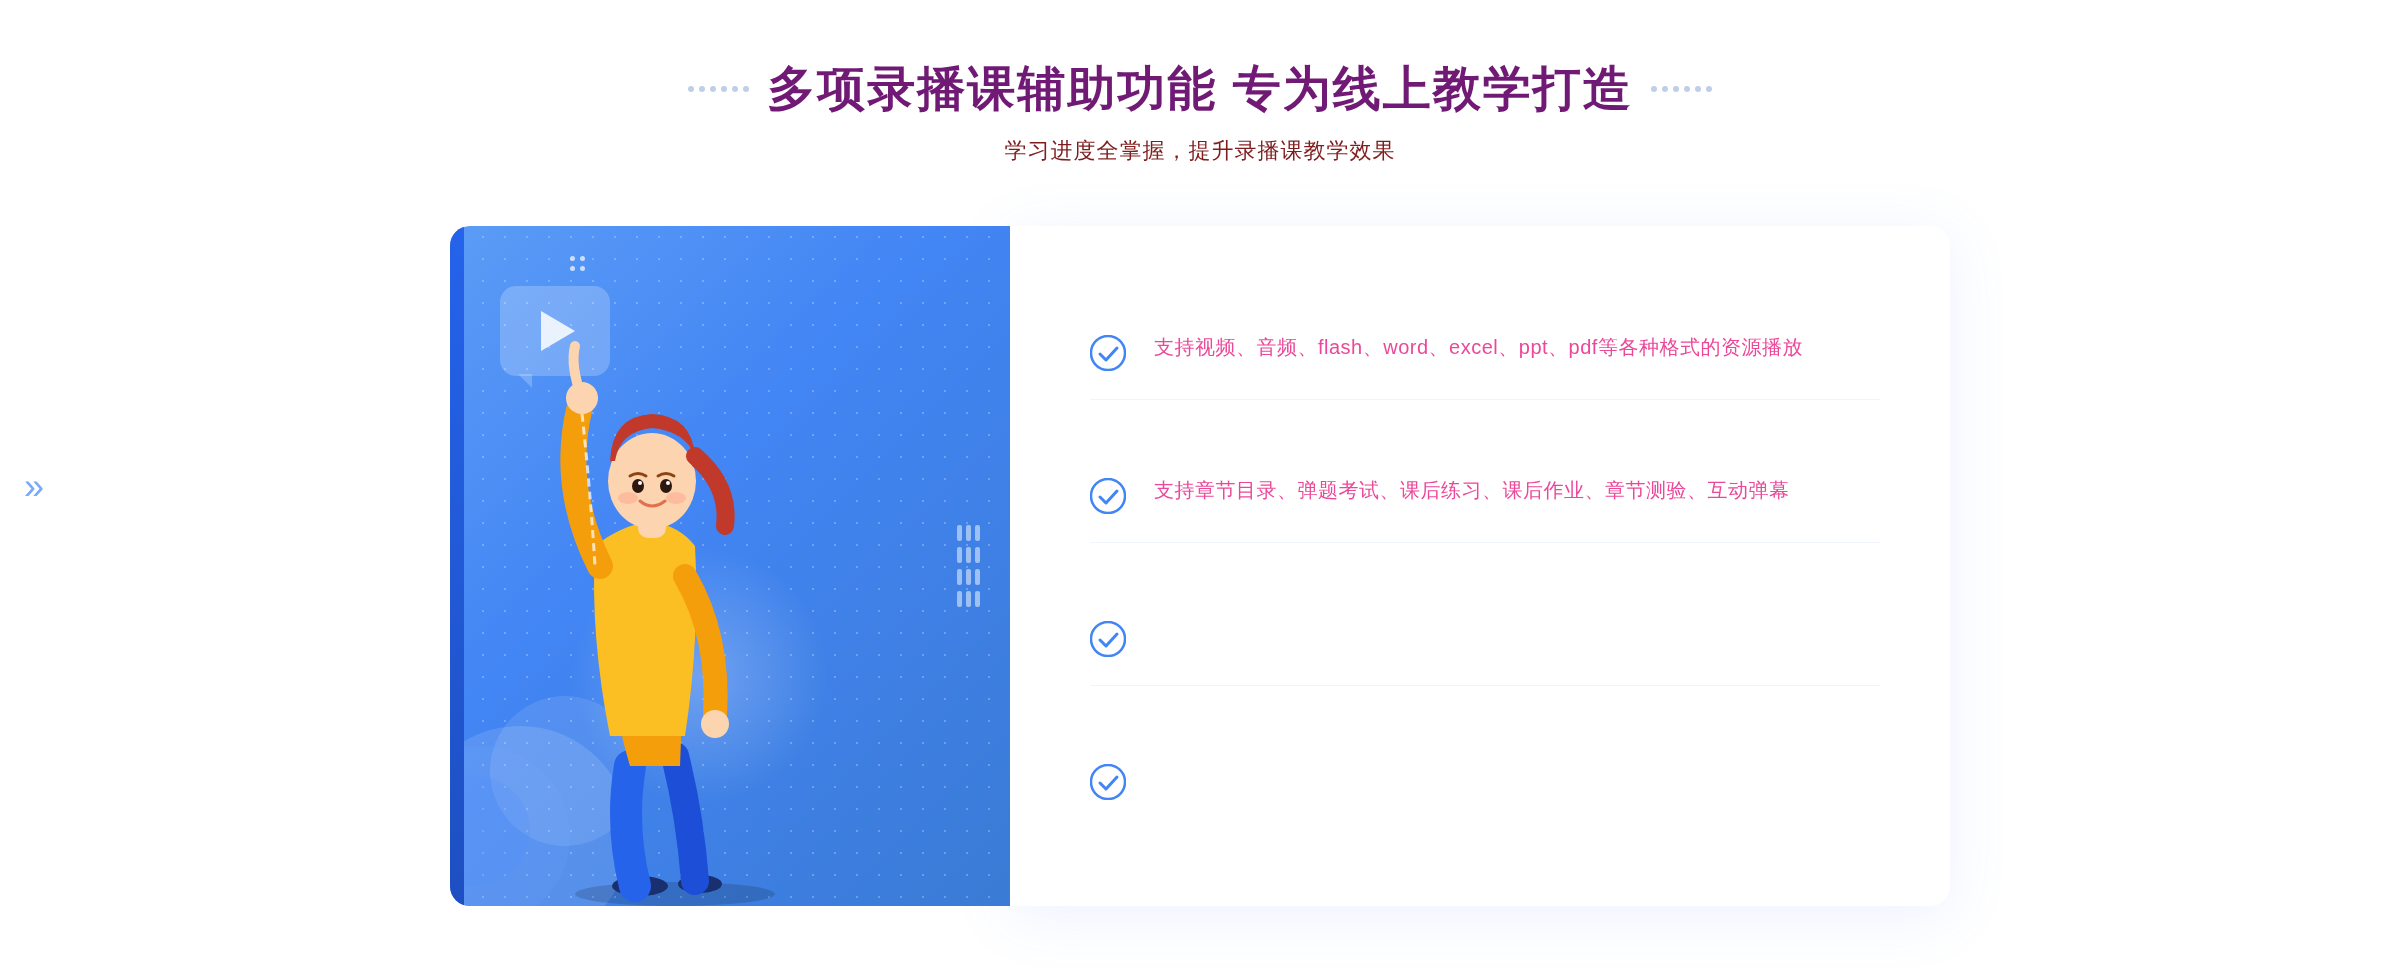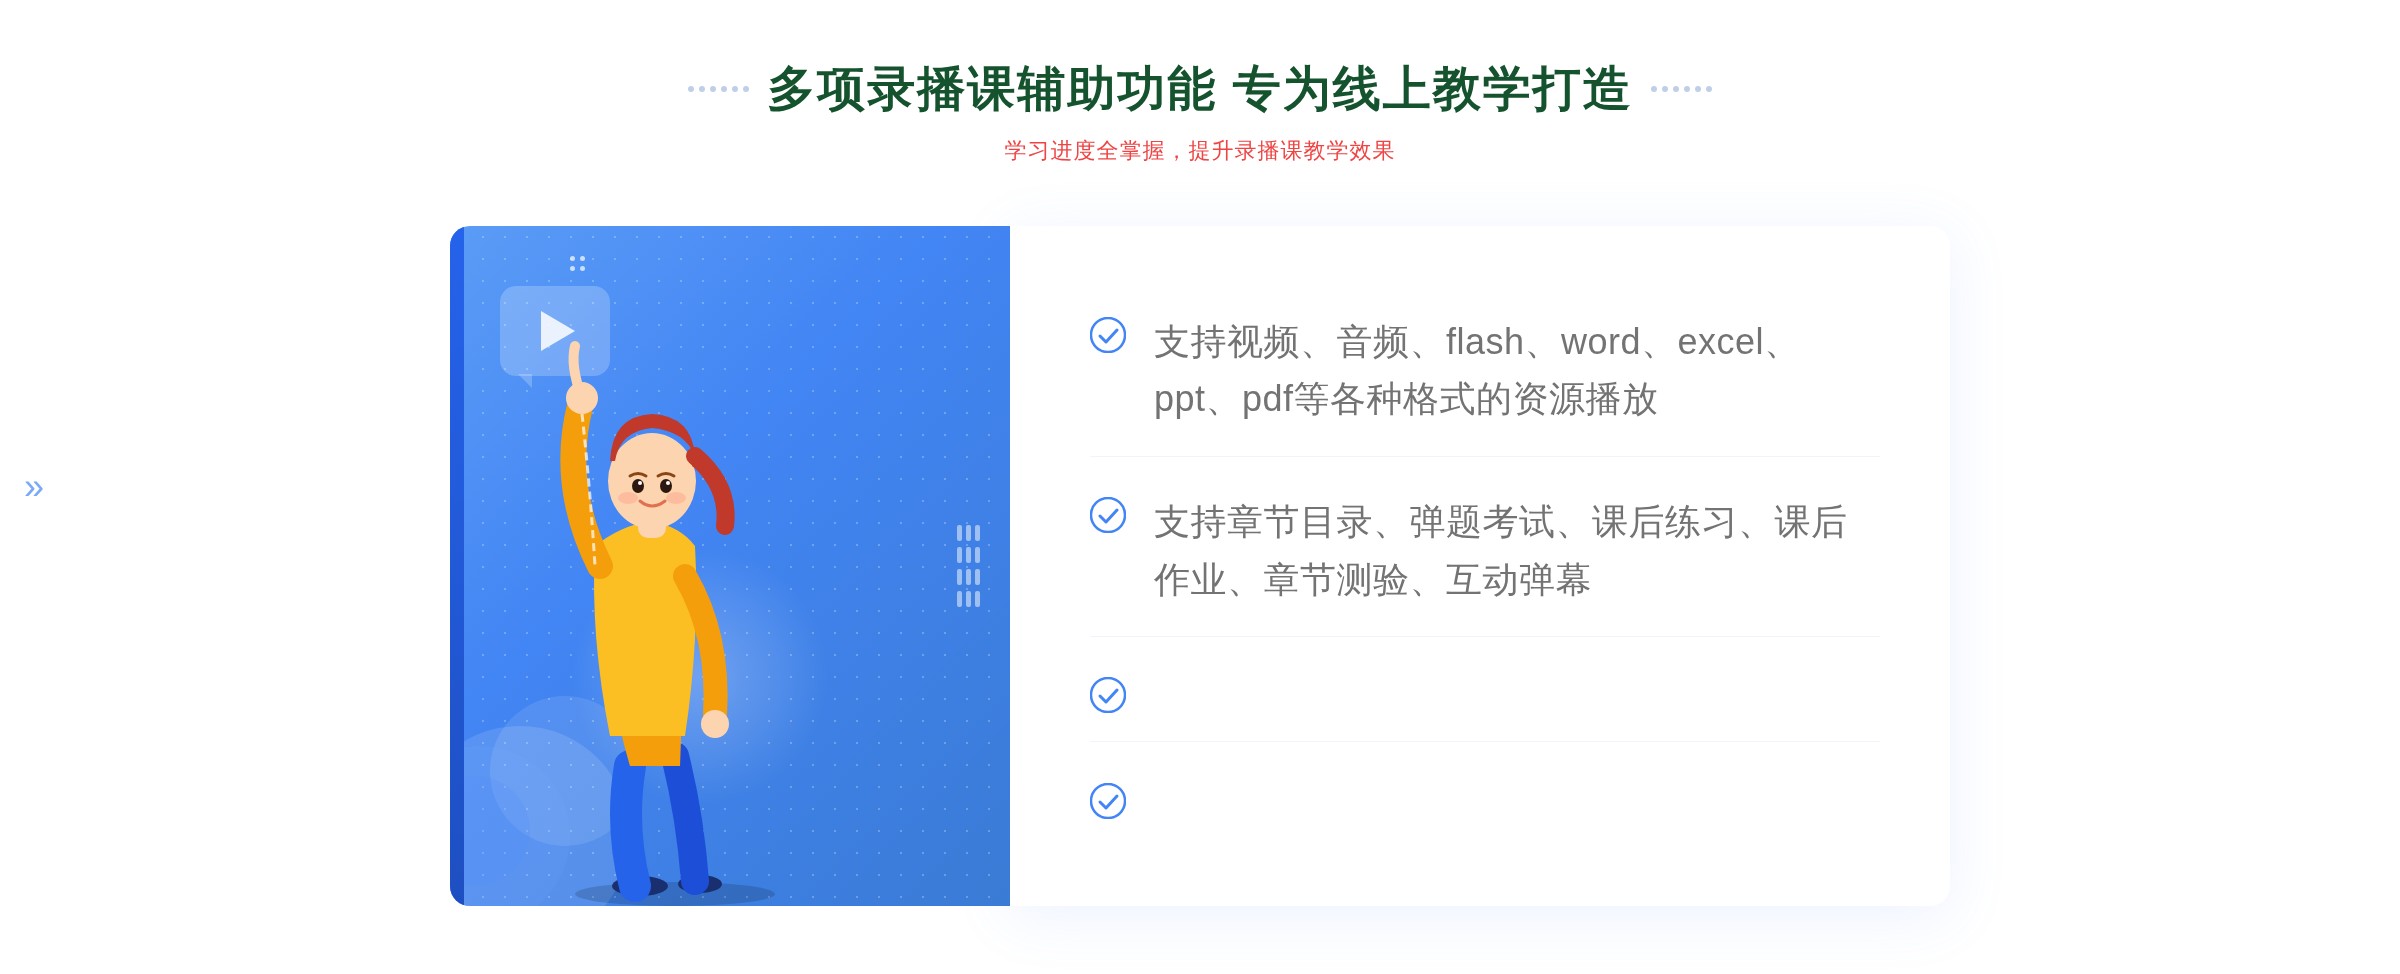--- a/index.html
+++ b/index.html
@@ -50,28 +50,28 @@
       display: inline-block;
       width: 6px;
       height: 6px;
       background: #c0cfe8;
       border-radius: 50%;
     }
 
     .main-title {
       font-size: 48px;
       font-weight: 700;
-      color: #14532d;
+      color: #701a75;
       letter-spacing: 2px;
       line-height: 1.2;
     }
 
     .subtitle {
       font-size: 22px;
-      color: #ef4444;
+      color: #7f1d1d;
       letter-spacing: 1px;
     }
 
     
     .content-area {
       display: flex;
       width: 1500px;
       gap: 0;
       align-items: stretch;
       position: relative;
@@ -275,22 +275,22 @@
       height: 36px;
       margin-top: 4px;
     }
 
     .check-icon svg {
       width: 36px;
       height: 36px;
     }
 
     .feature-text {
-      font-size: 36px;
-      color: #737373;
+      font-size: 20px;
+      color: #ec4899;
       line-height: 1.6;
       letter-spacing: 0.5px;
     }
 
     
     .left-chevrons {
       position: absolute;
       left: 10px;
       top: 50%;
       transform: translateY(-50%);

